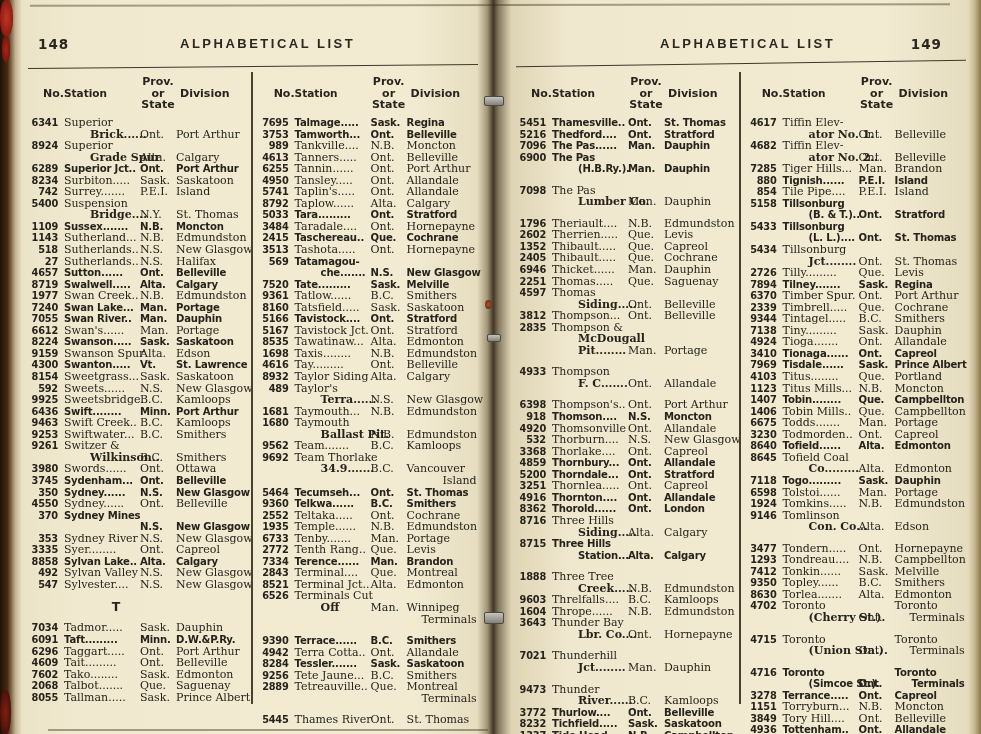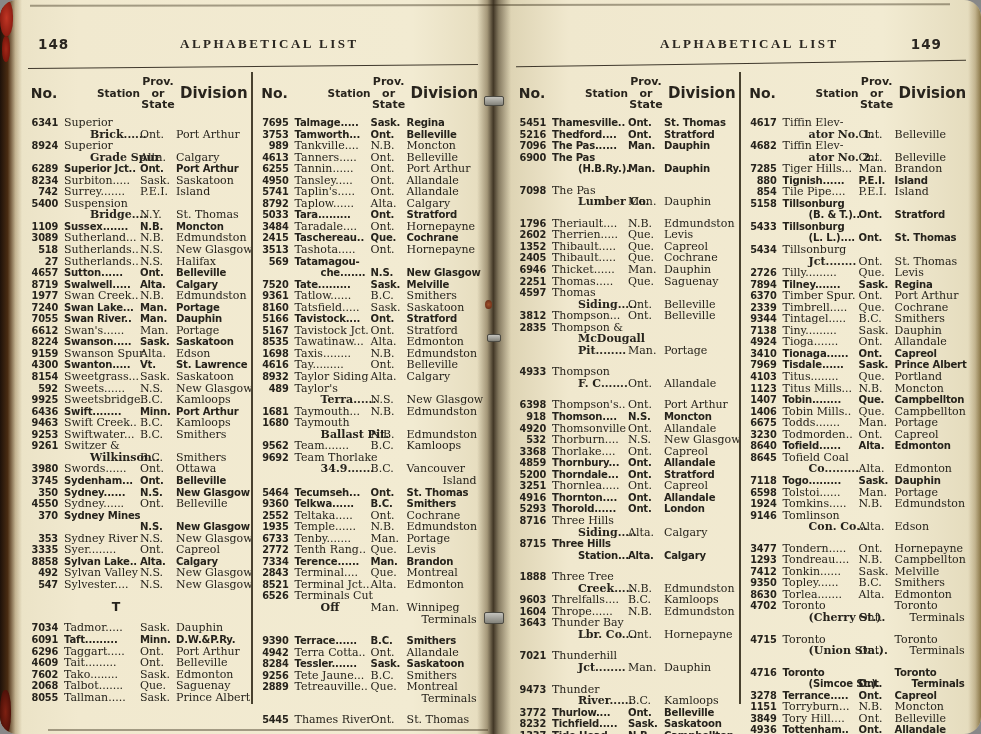--- a/index.html
+++ b/index.html
@@ -1,18 +1,18 @@
 <!DOCTYPE html>
 <html><head>
 <meta charset="utf-8">
 <style>
   html,body{margin:0;padding:0;background:#888;}
   .scan{position:relative;width:981px;height:734px;overflow:hidden;
         background:linear-gradient(90deg,#e9e1c4 0%,#f1e9cf 8%,#f2ebd2 42%,#e6ddbf 49%,#ded4b4 52%,#f0e8ce 58%,#f2ebd2 90%,#e3dabb 100%);
-        font-family:"DejaVu Serif",serif;color:#26231c;border-radius:17px;}
+        font-family:"DejaVu Serif",serif;color:#26231c;}
   
   .edge-left{position:absolute;left:0;top:0;width:22px;height:100%;
         background:linear-gradient(90deg,#1e1109 0%,#4a2c12 35%,rgba(120,90,45,.35) 70%,rgba(0,0,0,0) 100%);}
   .redmark{position:absolute;border-radius:45%;}
   .rm1{left:0;top:0;width:13px;height:36px;background:radial-gradient(ellipse at center,#c03524,#79130a);}
   .rm2{left:2px;top:36px;width:8px;height:26px;background:radial-gradient(ellipse at center,#a32718,#6b0f06);}
   .rm3{left:0;bottom:0;width:11px;height:44px;background:radial-gradient(ellipse at center,#7e2012,#3c0b04);}
   .edge-right{position:absolute;right:0;top:0;width:13px;height:100%;
         background:linear-gradient(90deg,rgba(0,0,0,0) 0%,rgba(130,105,55,.35) 55%,#8a7748 100%);}
   .gutter{position:absolute;left:477px;top:0;width:34px;height:100%;
@@ -27,39 +27,39 @@
   .topline{position:absolute;top:4px;left:30px;width:920px;height:2px;background:rgba(45,34,16,.4);transform:rotate(-0.1deg);}
   .bottomline{position:absolute;bottom:3px;left:26px;width:440px;height:2px;background:rgba(45,34,16,.4);}
   
   .page{position:absolute;top:0;height:100%;}
   .page-left{left:22px;width:458px;}
   .page-right{left:510px;width:458px;}
   .pageno{position:absolute;top:36px;font-family:"DejaVu Sans",sans-serif;font-weight:700;
         font-size:13.5px;letter-spacing:1px;color:#2a2620;}
   .page-left .pageno{left:16px;}
   .page-right .pageno{right:26px;}
-  .ptitle{position:absolute;top:36px;font-family:Liberation Serif, serif;font-weight:700;
+  .ptitle{position:absolute;top:36px;font-family:Liberation Sans, sans-serif;font-weight:700;
         font-size:13px;letter-spacing:2.5px;color:#2a2620;white-space:nowrap;}
   .page-left .ptitle{left:158px;}
   .page-right .ptitle{left:150px;}
   .headrule{position:absolute;top:66px;left:6px;right:2px;height:0;border-top:1.6px solid #3f382c;}
   .page-left .headrule{transform:rotate(-0.5deg);}
   .page-right .headrule{top:63px;transform:rotate(-0.8deg);}
   .cols{position:absolute;top:72px;left:2px;right:0;bottom:8px;display:flex;}
   .col{width:224px;overflow:visible;}
   .coldiv{width:1.6px;background:#48412f;height:632px;margin:0 2px 0 3px;}
   
   .colhead{display:grid;grid-template-columns:40px 76px 36px 1fr;align-items:center;
         font-family:"DejaVu Sans",sans-serif;font-weight:700;color:#28241d;
         margin:4px 0 7px 0;height:34px;}
   .ch{white-space:pre-line;}
-  .ch-no{text-align:center;font-size:14px;}
-  .ch-station{text-align:right;font-size:10.5px;}
+  .ch-no{text-align:right;font-size:11px;}
+  .ch-station{text-align:left;font-size:10.5px;}
   .ch-prov{text-align:center;font-size:11px;line-height:1.05;}
-  .ch-division{text-align:left;font-size:15px;padding-left:4px;}
+  .ch-division{text-align:left;font-size:11px;padding-left:4px;}
   
   .line{display:grid;grid-template-columns:40px 76px 36px 1fr;height:11.55px;line-height:11.55px;
         white-space:nowrap;font-size:11px;}
   .line>div{overflow:visible;}
   .no{text-align:right;padding-right:6px;font-family:"DejaVu Sans",sans-serif;font-weight:700;font-size:9.8px;letter-spacing:-.2px;}
   .st{text-align:left;}
   .st.ind{padding-left:26px;font-weight:bold;}
   .pv{text-align:left;}
   .dv{text-align:left;}
   .dv.r{text-align:right;padding-right:2px;}
@@ -144,21 +144,21 @@
             <div class="pv">N.Y.</div>
             <div class="dv">St. Thomas</div>
           </div>
           <div class="line bold">
             <div class="no">1109</div>
             <div class="st">Sussex.......</div>
             <div class="pv">N.B.</div>
             <div class="dv">Moncton</div>
           </div>
           <div class="line">
-            <div class="no">3089</div>
+            <div class="no">1143</div>
             <div class="st">Sutherland...</div>
             <div class="pv">N.B.</div>
             <div class="dv">Edmundston</div>
           </div>
           <div class="line">
             <div class="no">518</div>
             <div class="st">Sutherlands..</div>
             <div class="pv">N.S.</div>
             <div class="dv">New Glasgow</div>
           </div>
@@ -889,21 +889,21 @@
             <div class="pv">Ont.</div>
             <div class="dv">Capreol</div>
           </div>
           <div class="line bold">
             <div class="no">4916</div>
             <div class="st">Thornton....</div>
             <div class="pv">Ont.</div>
             <div class="dv">Allandale</div>
           </div>
           <div class="line bold">
-            <div class="no">5293</div>
+            <div class="no">8362</div>
             <div class="st">Thorold......</div>
             <div class="pv">Ont.</div>
             <div class="dv">London</div>
           </div>
           <div class="line">
             <div class="no">8716</div>
             <div class="st">Three Hills</div>
             <div class="pv"></div>
             <div class="dv"></div>
           </div>

